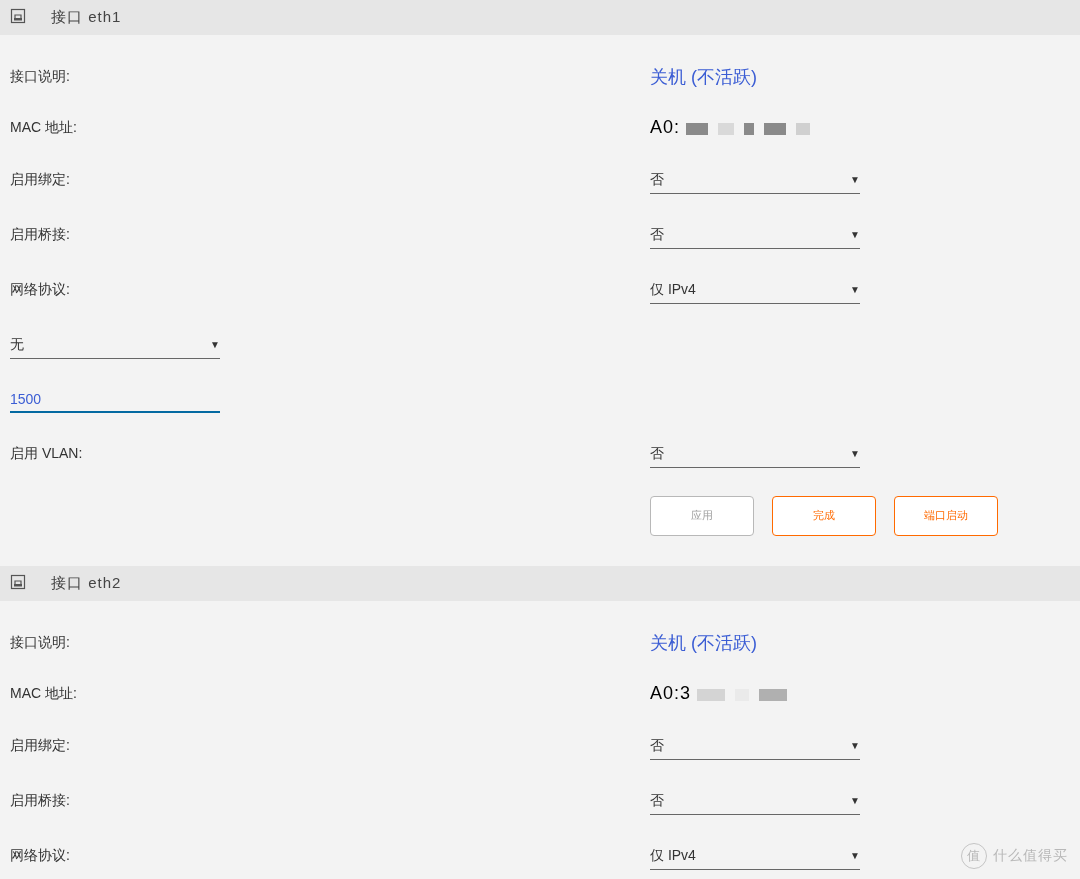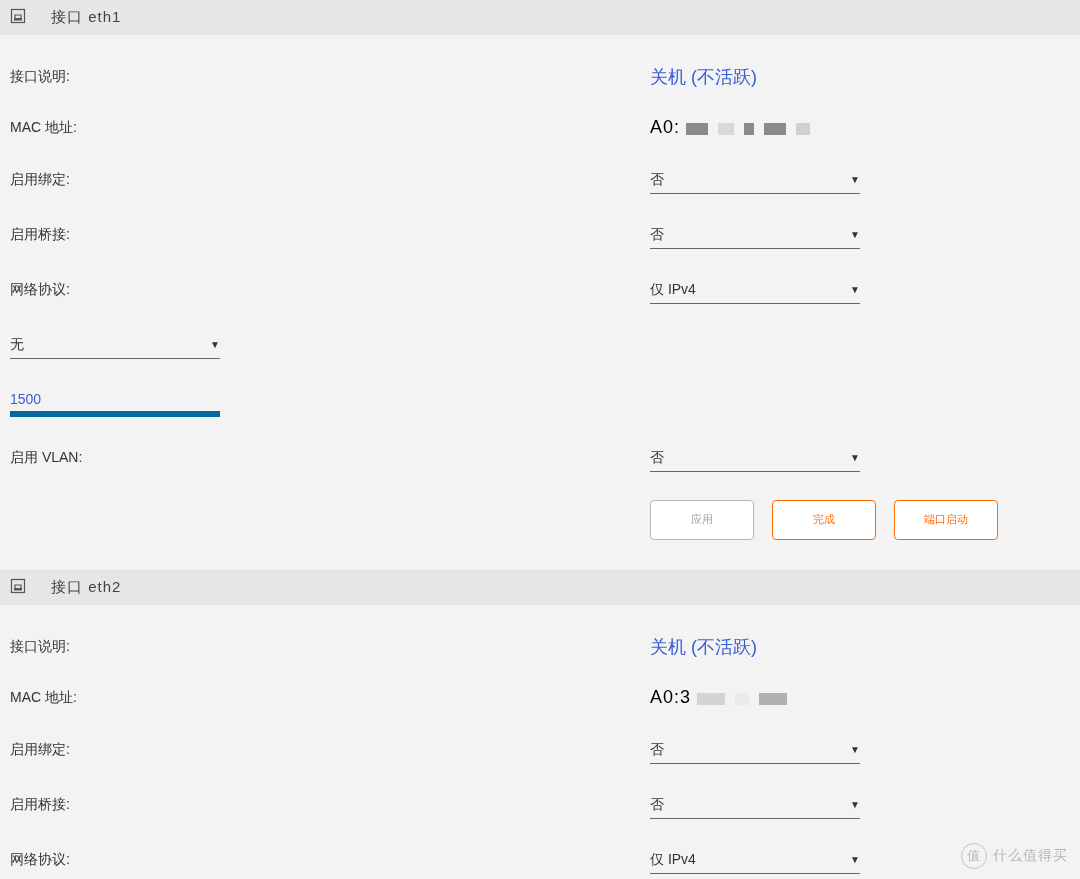--- a/index.html
+++ b/index.html
@@ -62,21 +62,21 @@
       cursor: pointer;
     }
     .select-value { color: #333; }
     .caret-down {
       font-size: 10px;
       color: #333;
     }
     .input-field {
       width: 210px;
       border: none;
-      border-bottom: 6px solid #0369a1;
+      border-bottom: 2px solid #0369a1;
       background: transparent;
       padding: 4px 0;
       font-size: 14px;
       font-family: inherit;
       color: #3b5dd4;
       outline: none;
     }
     .button-row {
       display: flex;
       gap: 18px;

